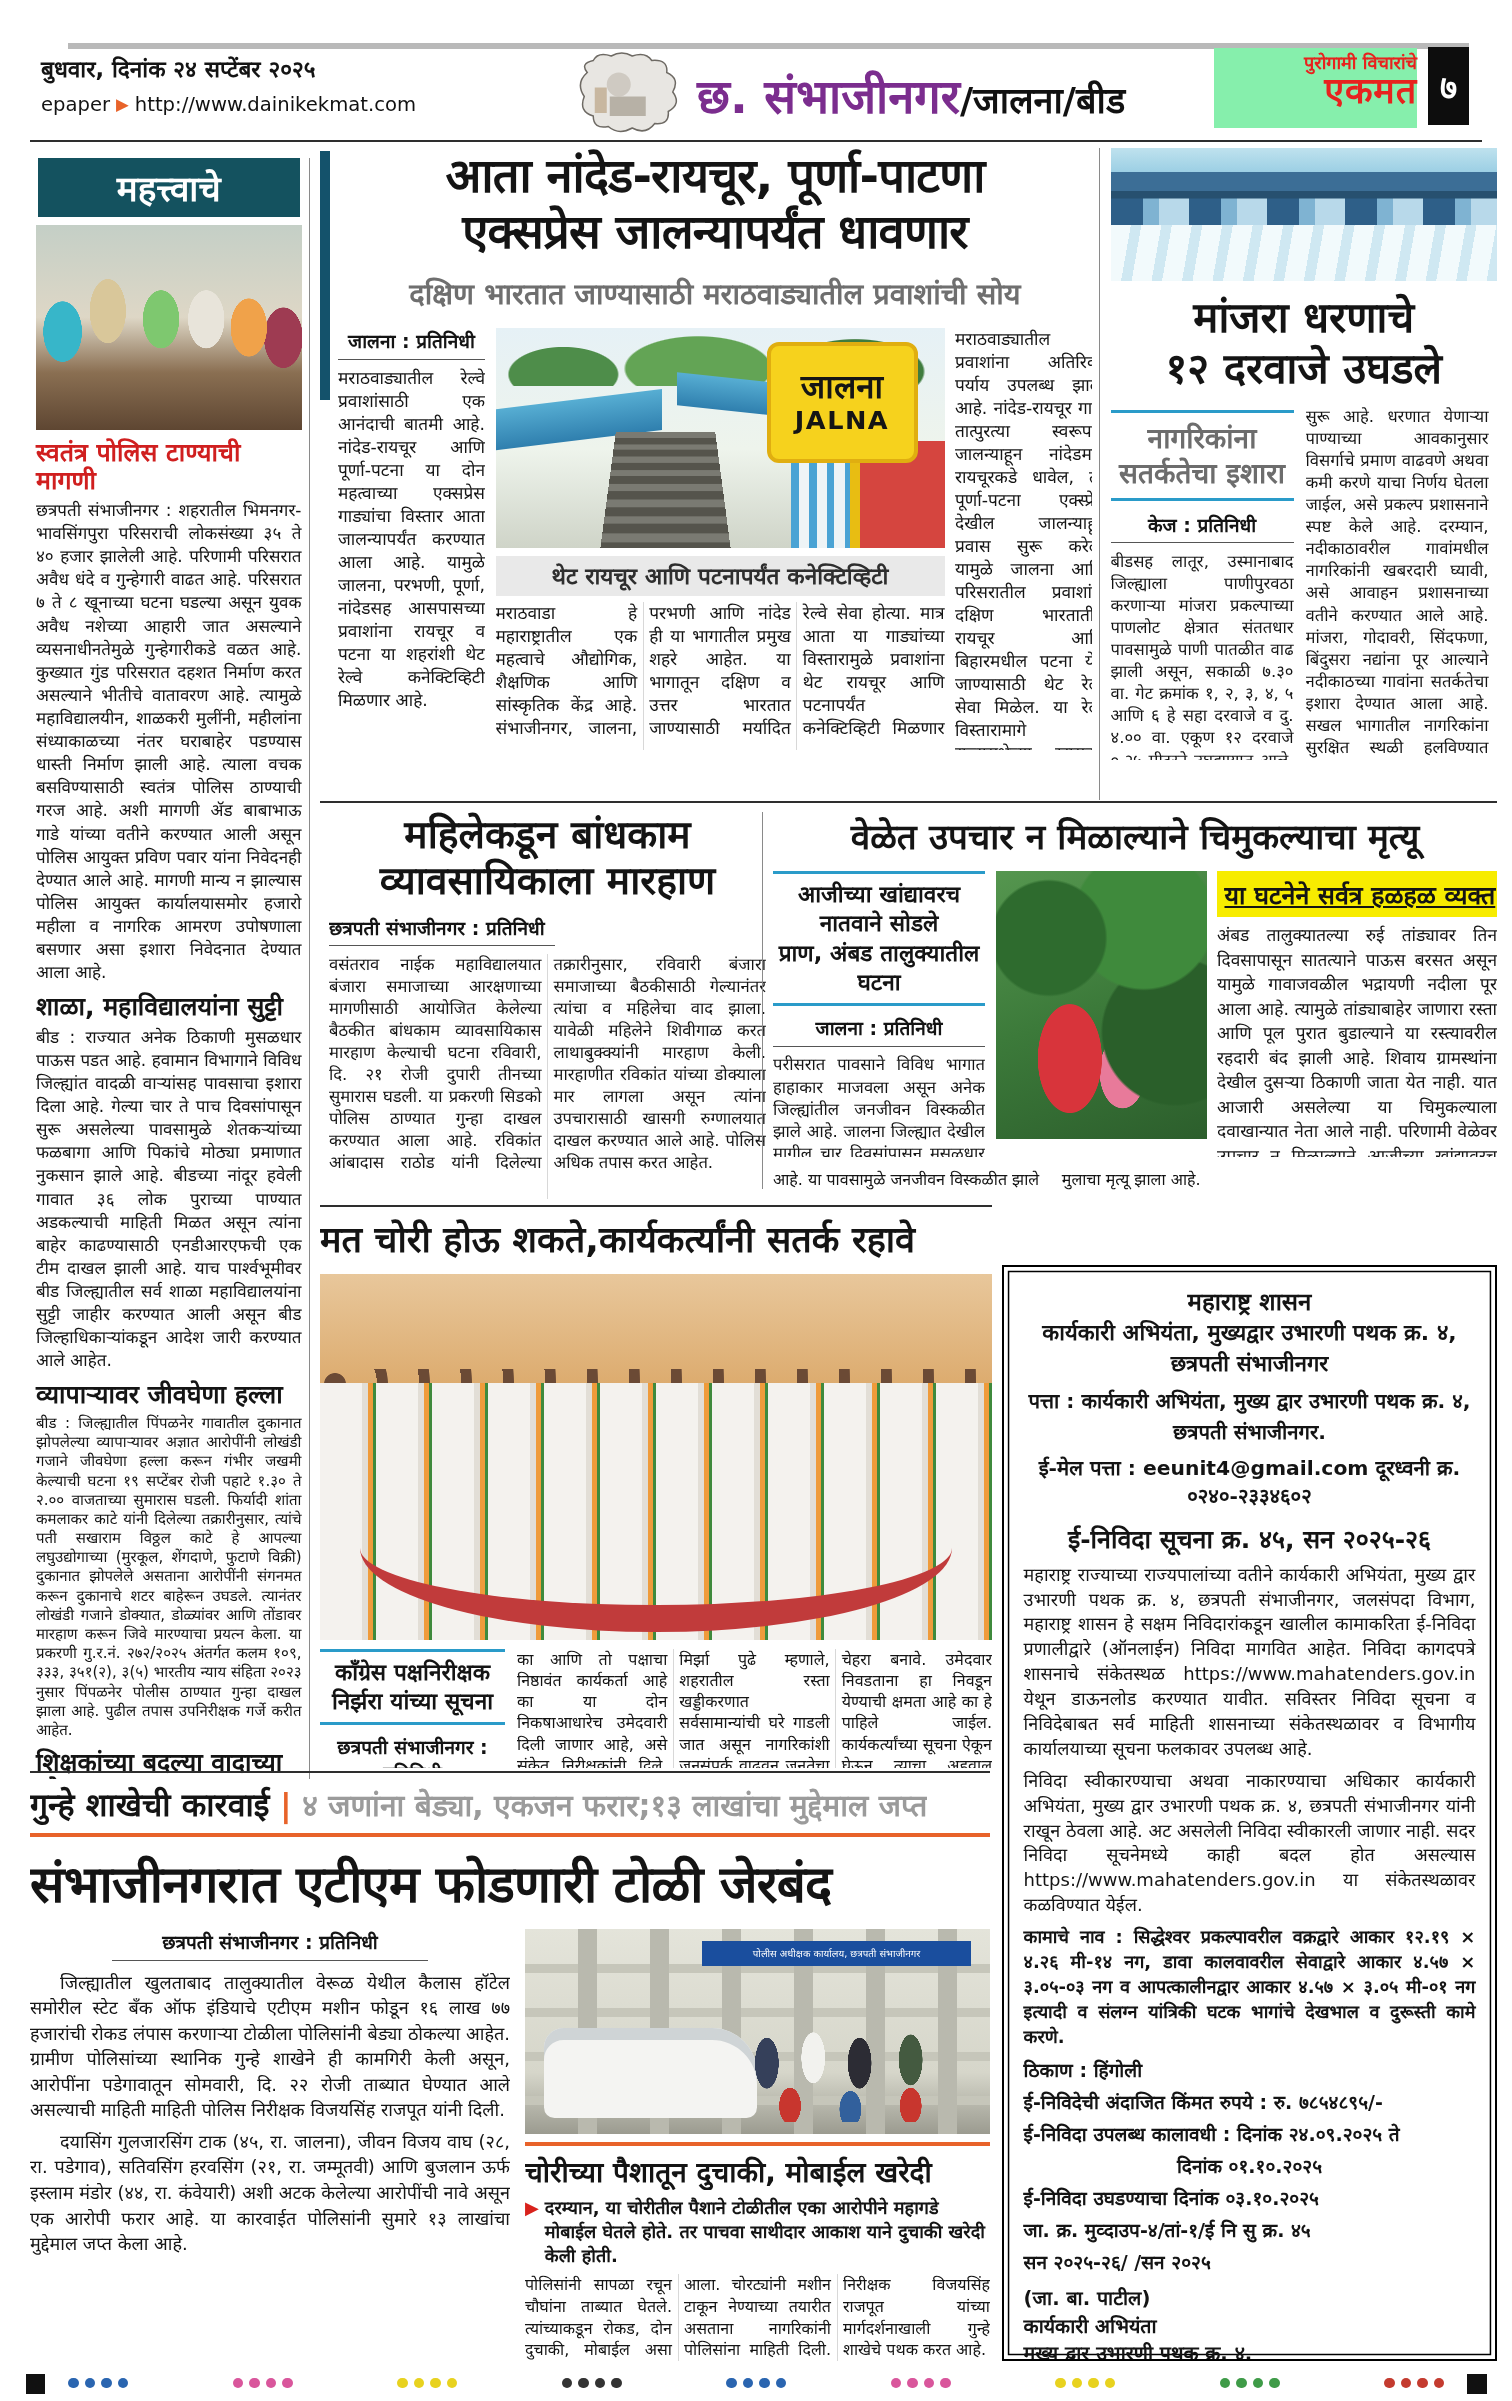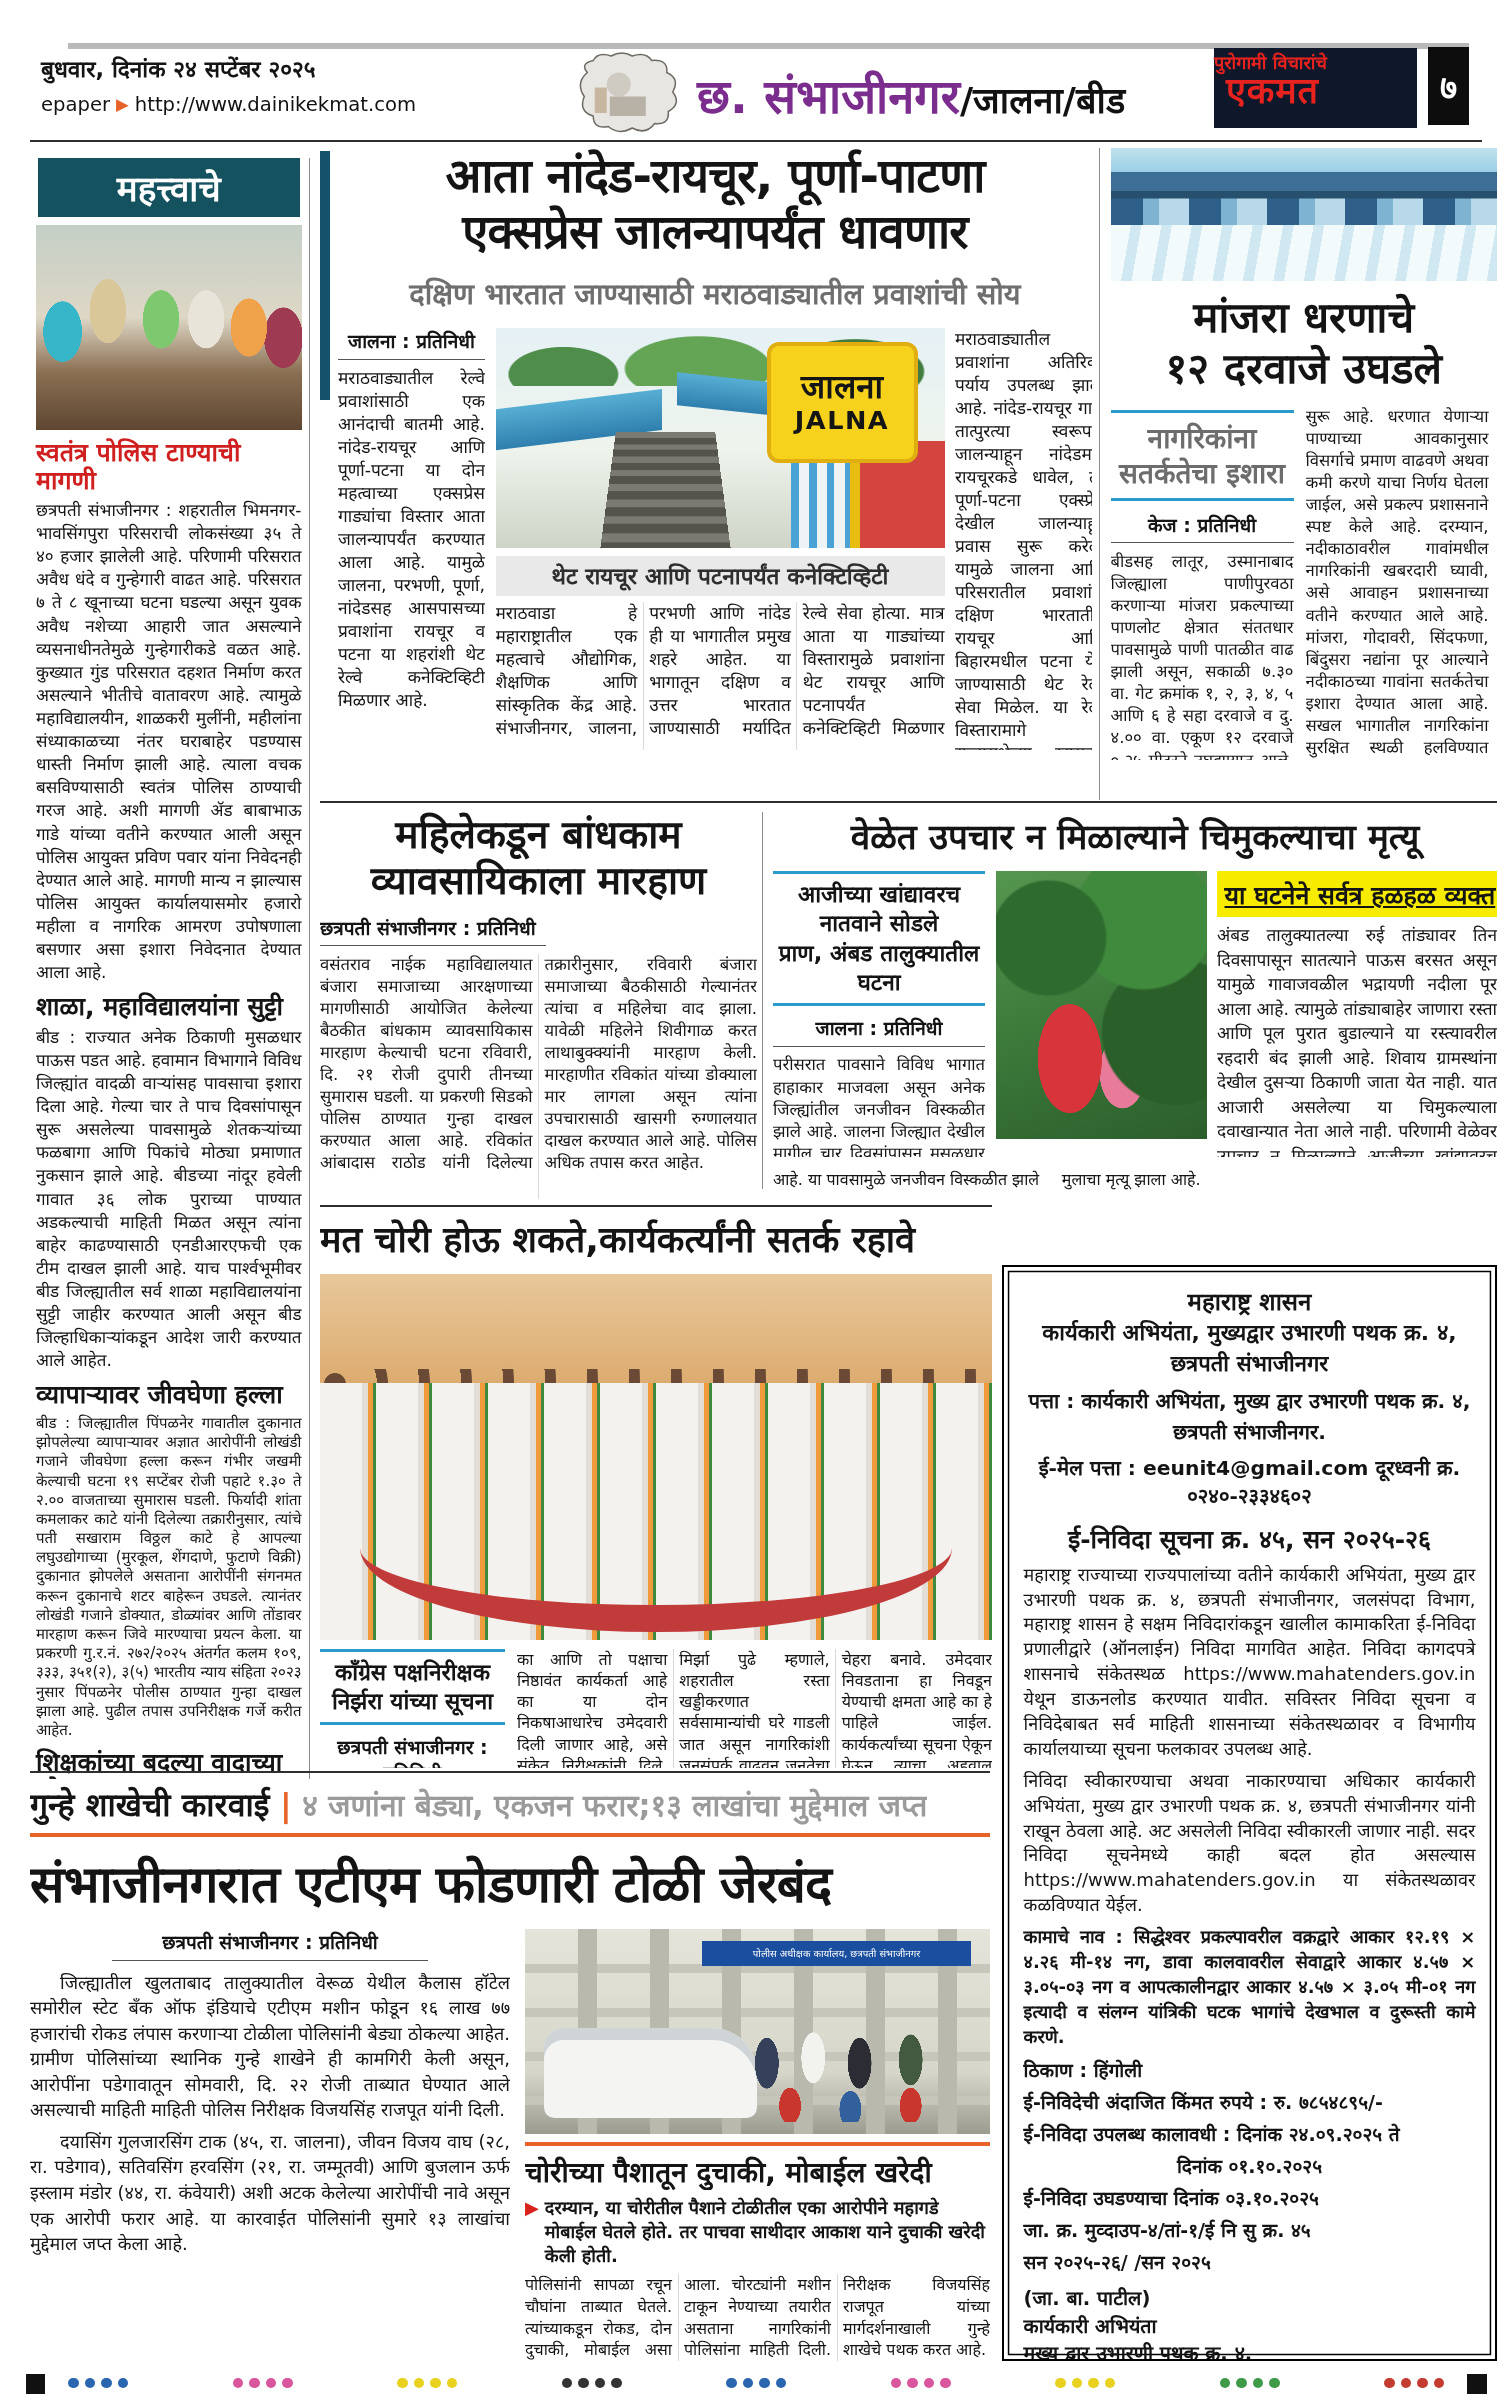--- a/index.html
+++ b/index.html
@@ -10,21 +10,21 @@
   .jus{text-align:justify;}
   .ctr{text-align:center;}
 
   
   .grayrule{background:#b9b9b9;}
   .dateline{font-size:22.6px;font-weight:700;}
   .epaper{font-size:19.6px;display:flex;align-items:center;gap:6px;}
   .epaper .tri{color:#e8632a;font-size:16.6px;}
   .secpurple{color:#7b2d8e;font-size:47px;font-weight:800;}
   .secblack{color:#111;font-size:36px;font-weight:800;}
-  .masthead{background:#0f172a;text-align:left;padding-top:4.5px;}
+  .masthead{background:#86efac;text-align:right;padding-top:4.5px;}
   .masthead .tag{color:#e8221e;font-size:18px;font-weight:700;line-height:1.1;}
   .masthead .nm{color:#e8221e;font-size:36px;font-weight:900;line-height:1.05;letter-spacing:0.8px;margin-left:12px;}
   .pageno{background:#0d0d0d;color:#fff;font-size:33px;font-weight:700;
           display:flex;align-items:center;justify-content:center;}
 
   
   .leftcol{border-right:0.8px solid #8a8a8a;padding:0 7.5px 0 6px;}
   .impbox{background:#14525f;color:#fff;font-size:35px;font-weight:800;text-align:center;
           padding:6px 0;margin:0 1.5px 7.5px 1.5px;}
   .lc-head{font-size:25px;font-weight:800;line-height:1.12;margin:9px 0 4.5px 0;}
@@ -262,21 +262,21 @@
       <div class="body-txt jus" style="font-size:16.6px;">बीडसह लातूर, उस्मानाबाद जिल्ह्याला पाणीपुरवठा करणाऱ्या मांजरा प्रकल्पाच्या पाणलोट क्षेत्रात संततधार पावसामुळे पाणी पातळीत वाढ झाली असून, सकाळी ७.३० वा. गेट क्रमांक १, २, ३, ४, ५ आणि ६ हे सहा दरवाजे व दु. ४.०० वा. एकूण १२ दरवाजे ०.२५ मीटरने उघडण्यात आले. धरणातून ५५११३.३० क्युसेक (१६५०.८४ क्युमेक्स) इतका विसर्ग</div>
     </div>
     <div style="width:183px;flex:none;" class="ov">
       <div class="body-txt jus" style="font-size:16.6px;">सुरू आहे. धरणात येणाऱ्या पाण्याच्या आवकानुसार विसर्गाचे प्रमाण वाढवणे अथवा कमी करणे याचा निर्णय घेतला जाईल, असे प्रकल्प प्रशासनाने स्पष्ट केले आहे. दरम्यान, नदीकाठावरील गावांमधील नागरिकांनी खबरदारी घ्यावी, असे आवाहन प्रशासनाच्या वतीने करण्यात आले आहे. मांजरा, गोदावरी, सिंदफणा, बिंदुसरा नद्यांना पूर आल्याने नदीकाठच्या गावांना सतर्कतेचा इशारा देण्यात आला आहे. सखल भागातील नागरिकांना सुरक्षित स्थळी हलविण्यात आले आहे.</div>
     </div>
   </div>
 </div>
 
 <div class="abs hline" style="left:320px;top:801px;width:1177px;height:1.5px;"></div>
 
-<div class="abs ov" style="left:320px;top:812px;width:437px;height:387px;">
+<div class="abs ov" style="left:329px;top:812px;width:437px;height:387px;">
   <div class="sec-head2">महिलेकडून बांधकाम</div>
   <div class="sec-head2">व्यावसायिकाला मारहाण</div>
   <div class="byl" style="width:226px;margin:10.5px 0 7.5px 0;text-align:left;">छत्रपती संभाजीनगर : प्रतिनिधी</div>
   <div class="cols2 body-txt jus ov" style="height:249px;font-size:16.6px;">वसंतराव नाईक महाविद्यालयात बंजारा समाजाच्या आरक्षणाच्या मागणीसाठी आयोजित केलेल्या बैठकीत बांधकाम व्यावसायिकास मारहाण केल्याची घटना रविवारी, दि. २१ रोजी दुपारी तीनच्या सुमारास घडली. या प्रकरणी सिडको पोलिस ठाण्यात गुन्हा दाखल करण्यात आला आहे. रविकांत आंबादास राठोड यांनी दिलेल्या तक्रारीनुसार, रविवारी बंजारा समाजाच्या बैठकीसाठी गेल्यानंतर त्यांचा व महिलेचा वाद झाला. यावेळी महिलेने शिवीगाळ करत लाथाबुक्क्यांनी मारहाण केली. मारहाणीत रविकांत यांच्या डोक्याला मार लागला असून त्यांना उपचारासाठी खासगी रुग्णालयात दाखल करण्यात आले आहे. पोलिस अधिक तपास करत आहेत.</div>
 </div>
 
 <div class="abs" style="left:762px;top:812px;width:0.8px;height:377px;background:#8a8a8a;"></div>
 
 <div class="abs ov" style="left:773px;top:812px;width:724px;height:387px;">
   <div class="sec-head1 ctr">वेळेत उपचार न मिळाल्याने चिमुकल्याचा मृत्यू</div>

